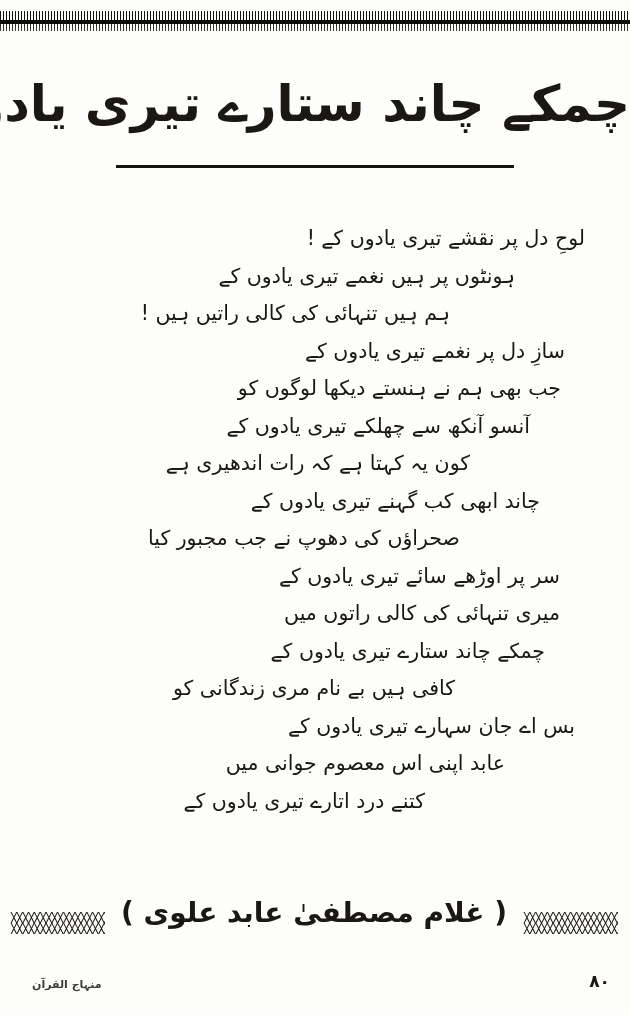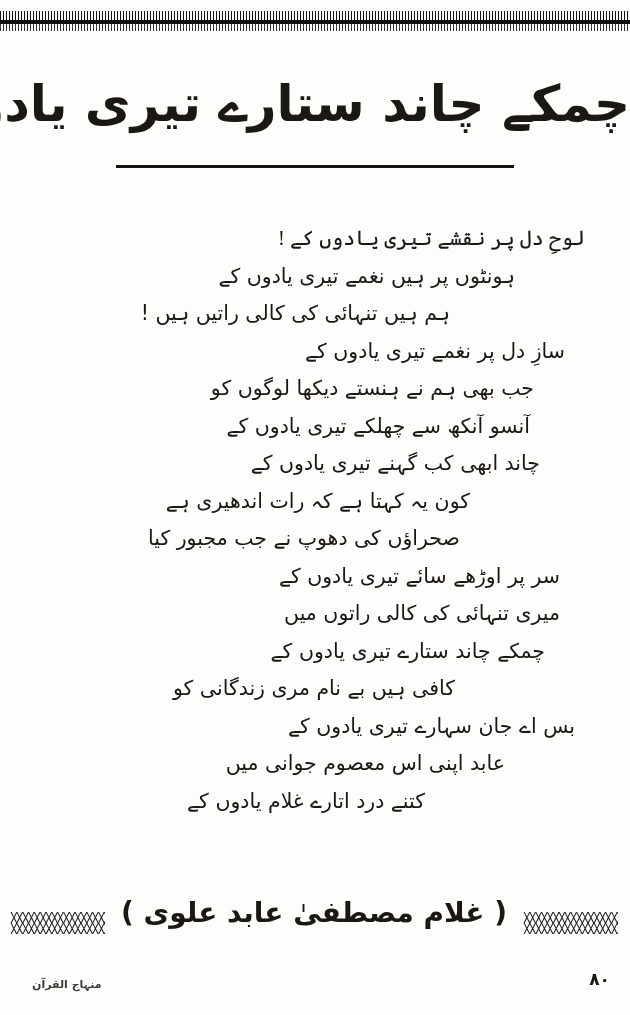--- a/index.html
+++ b/index.html
@@ -79,21 +79,21 @@
     direction:rtl;
     font-size:28px;
     font-weight:bold;
     white-space:nowrap;
     padding-top:6px;
   }
 
   
   .footer {
     position:absolute; top:966px; left:32px; right:20px;
-    display:flex; justify-content:space-between; align-items:center;
+    display:flex; justify-content:space-between; align-items:flex-end;
   }
   .footer-mark {
     direction:rtl;
     font-size:11px;
     font-weight:bold;
     margin-top:12px;
     opacity:.85;
   }
   .page-number {
     font-size:17px;
@@ -112,36 +112,36 @@
     <div class="teeth lower"></div>
   </div>
 
   <div class="title-block">
     <h1 class="title" dir="rtl">چمکے چاند ستارے تیری یادوں کے</h1>
     <div class="title-rule"></div>
   </div>
 
   <div class="poem" dir="rtl">
 
-  <div class="poem-line" style="padding-right: 45px; font-family: Liberation Serif, serif;">لوحِ دل پر نقشے تیری یادوں کے !</div>
+  <div class="poem-line" style="padding-right: 45px;">لوحِ دل پر نقشے تیری یادوں کے !</div>
       <div class="poem-line" style="padding-right: 115px; padding-left: 20px;">ہونٹوں پر ہیں نغمے تیری یادوں کے</div>
       <div class="poem-line" style="padding-right: 180px;">ہم ہیں تنہائی کی کالی راتیں ہیں !</div>
       <div class="poem-line" style="padding-right: 65px;">سازِ دل پر نغمے تیری یادوں کے</div>
-      <div class="poem-line" style="padding-right: 96px; margin-left: 12px;">جب بھی ہم نے ہنستے دیکھا لوگوں کو</div>
+      <div class="poem-line" style="padding-right: 69px; margin-left: 12px;">جب بھی ہم نے ہنستے دیکھا لوگوں کو</div>
       <div class="poem-line" style="padding-right: 100px;">آنسو آنکھ سے چھلکے تیری یادوں کے</div>
+      <div class="poem-line" style="padding-right: 160px;">کون یہ کہتا ہے کہ رات اندھیری ہے</div>
       <div class="poem-line" style="padding-right: 90px;">چاند ابھی کب گہنے تیری یادوں کے</div>
-      <div class="poem-line" style="padding-right: 160px;">کون یہ کہتا ہے کہ رات اندھیری ہے</div>
       <div class="poem-line" style="padding-right: 170px;">صحراؤں کی دھوپ نے جب مجبور کیا</div>
       <div class="poem-line" style="padding-right: 70px;">سر پر اوڑھے سائے تیری یادوں کے</div>
       <div class="poem-line" style="padding-right: 70px;">میری تنہائی کی کالی راتوں میں</div>
       <div class="poem-line" style="padding-right: 85px;">چمکے چاند ستارے تیری یادوں کے</div>
       <div class="poem-line" style="padding-right: 175px;">کافی ہیں بے نام مری زندگانی کو</div>
       <div class="poem-line" style="padding-right: 55px;">بس اے جان سہارے تیری یادوں کے</div>
       <div class="poem-line" style="padding-right: 125px;">عابد اپنی اس معصوم جوانی میں</div>
-      <div class="poem-line" style="padding-right: 205px;">کتنے درد اتارے غلام یادوں کے</div>
+      <div class="poem-line" style="padding-right: 205px;">کتنے درد اتارے تیری یادوں کے</div>
     </div>
 
   <div class="signature-row">
     <div class="ornament">
       <span class="orn-row">╳╳╳╳╳╳╳╳╳╳╳╳╳╳╳╳╳╳╳╳╳╳╳╳╳╳╳╳</span>
       <span class="orn-row">╳╳╳╳╳╳╳╳╳╳╳╳╳╳╳╳╳╳╳╳╳╳╳╳╳╳╳╳</span>
     </div>
     <div class="signature" dir="rtl">( غلام مصطفیٰ عابد علوی )</div>
     <div class="ornament">
       <span class="orn-row">╳╳╳╳╳╳╳╳╳╳╳╳╳╳╳╳╳╳╳╳╳╳╳╳╳╳╳╳</span>

